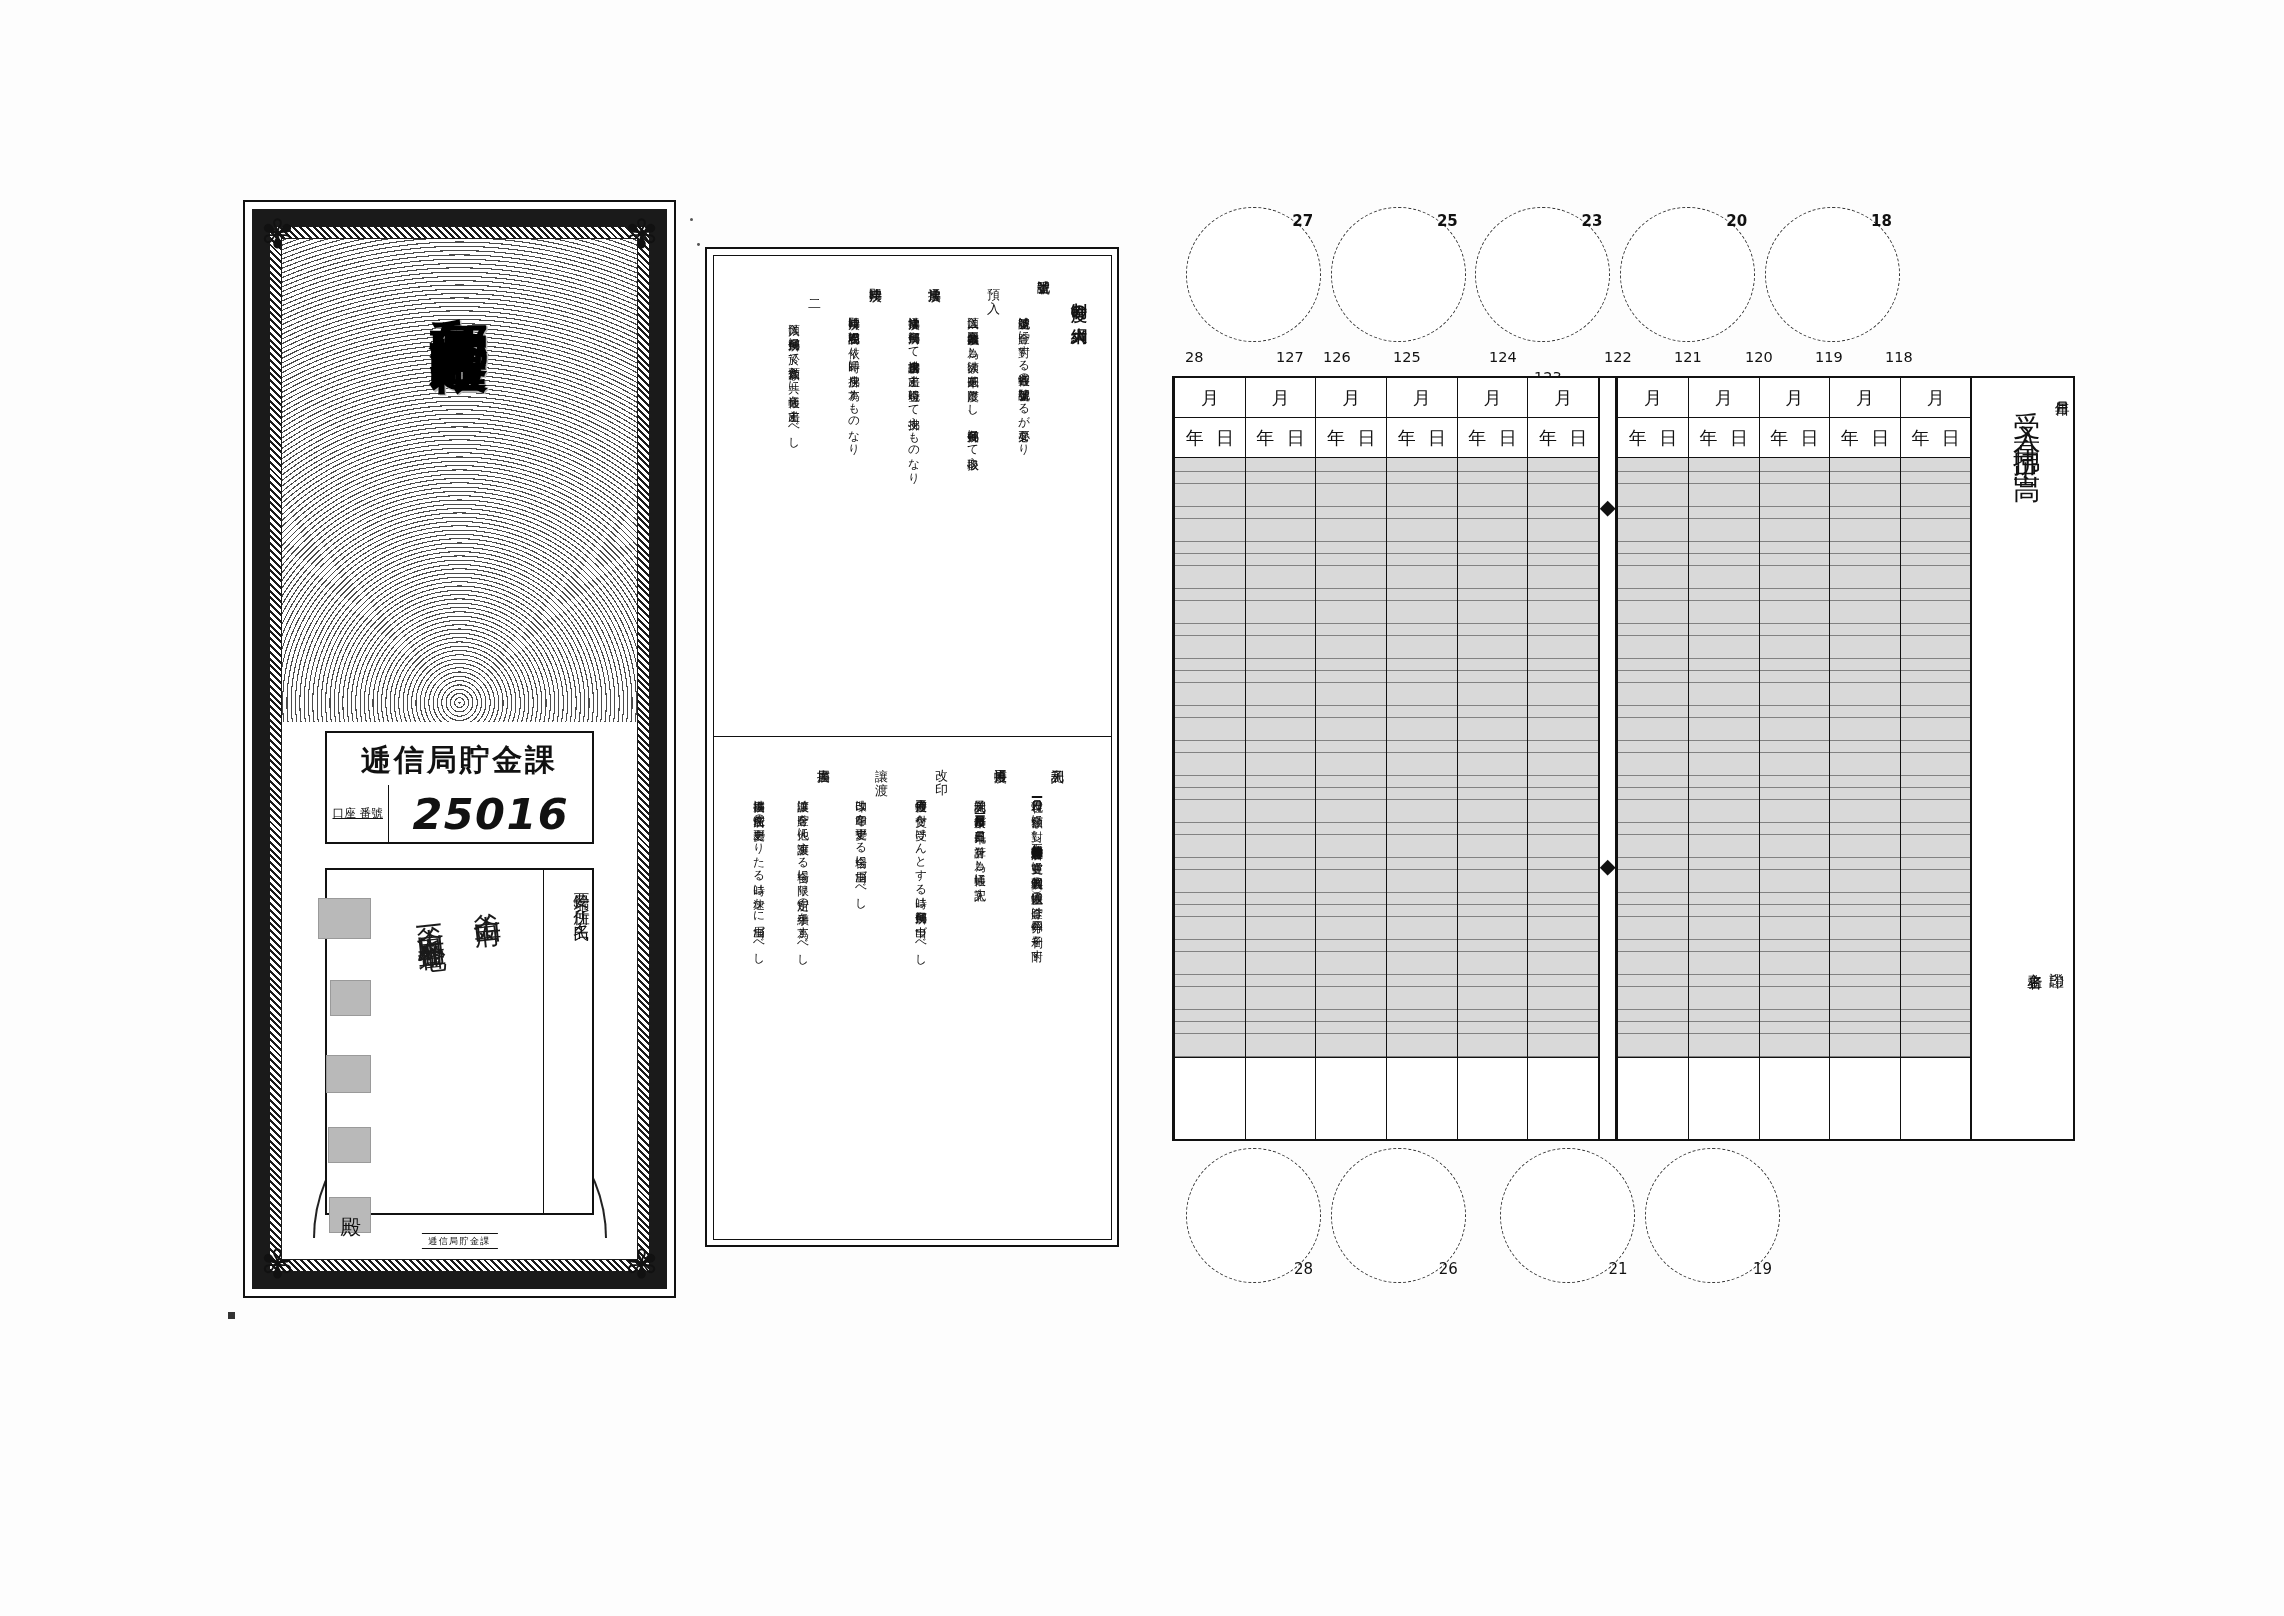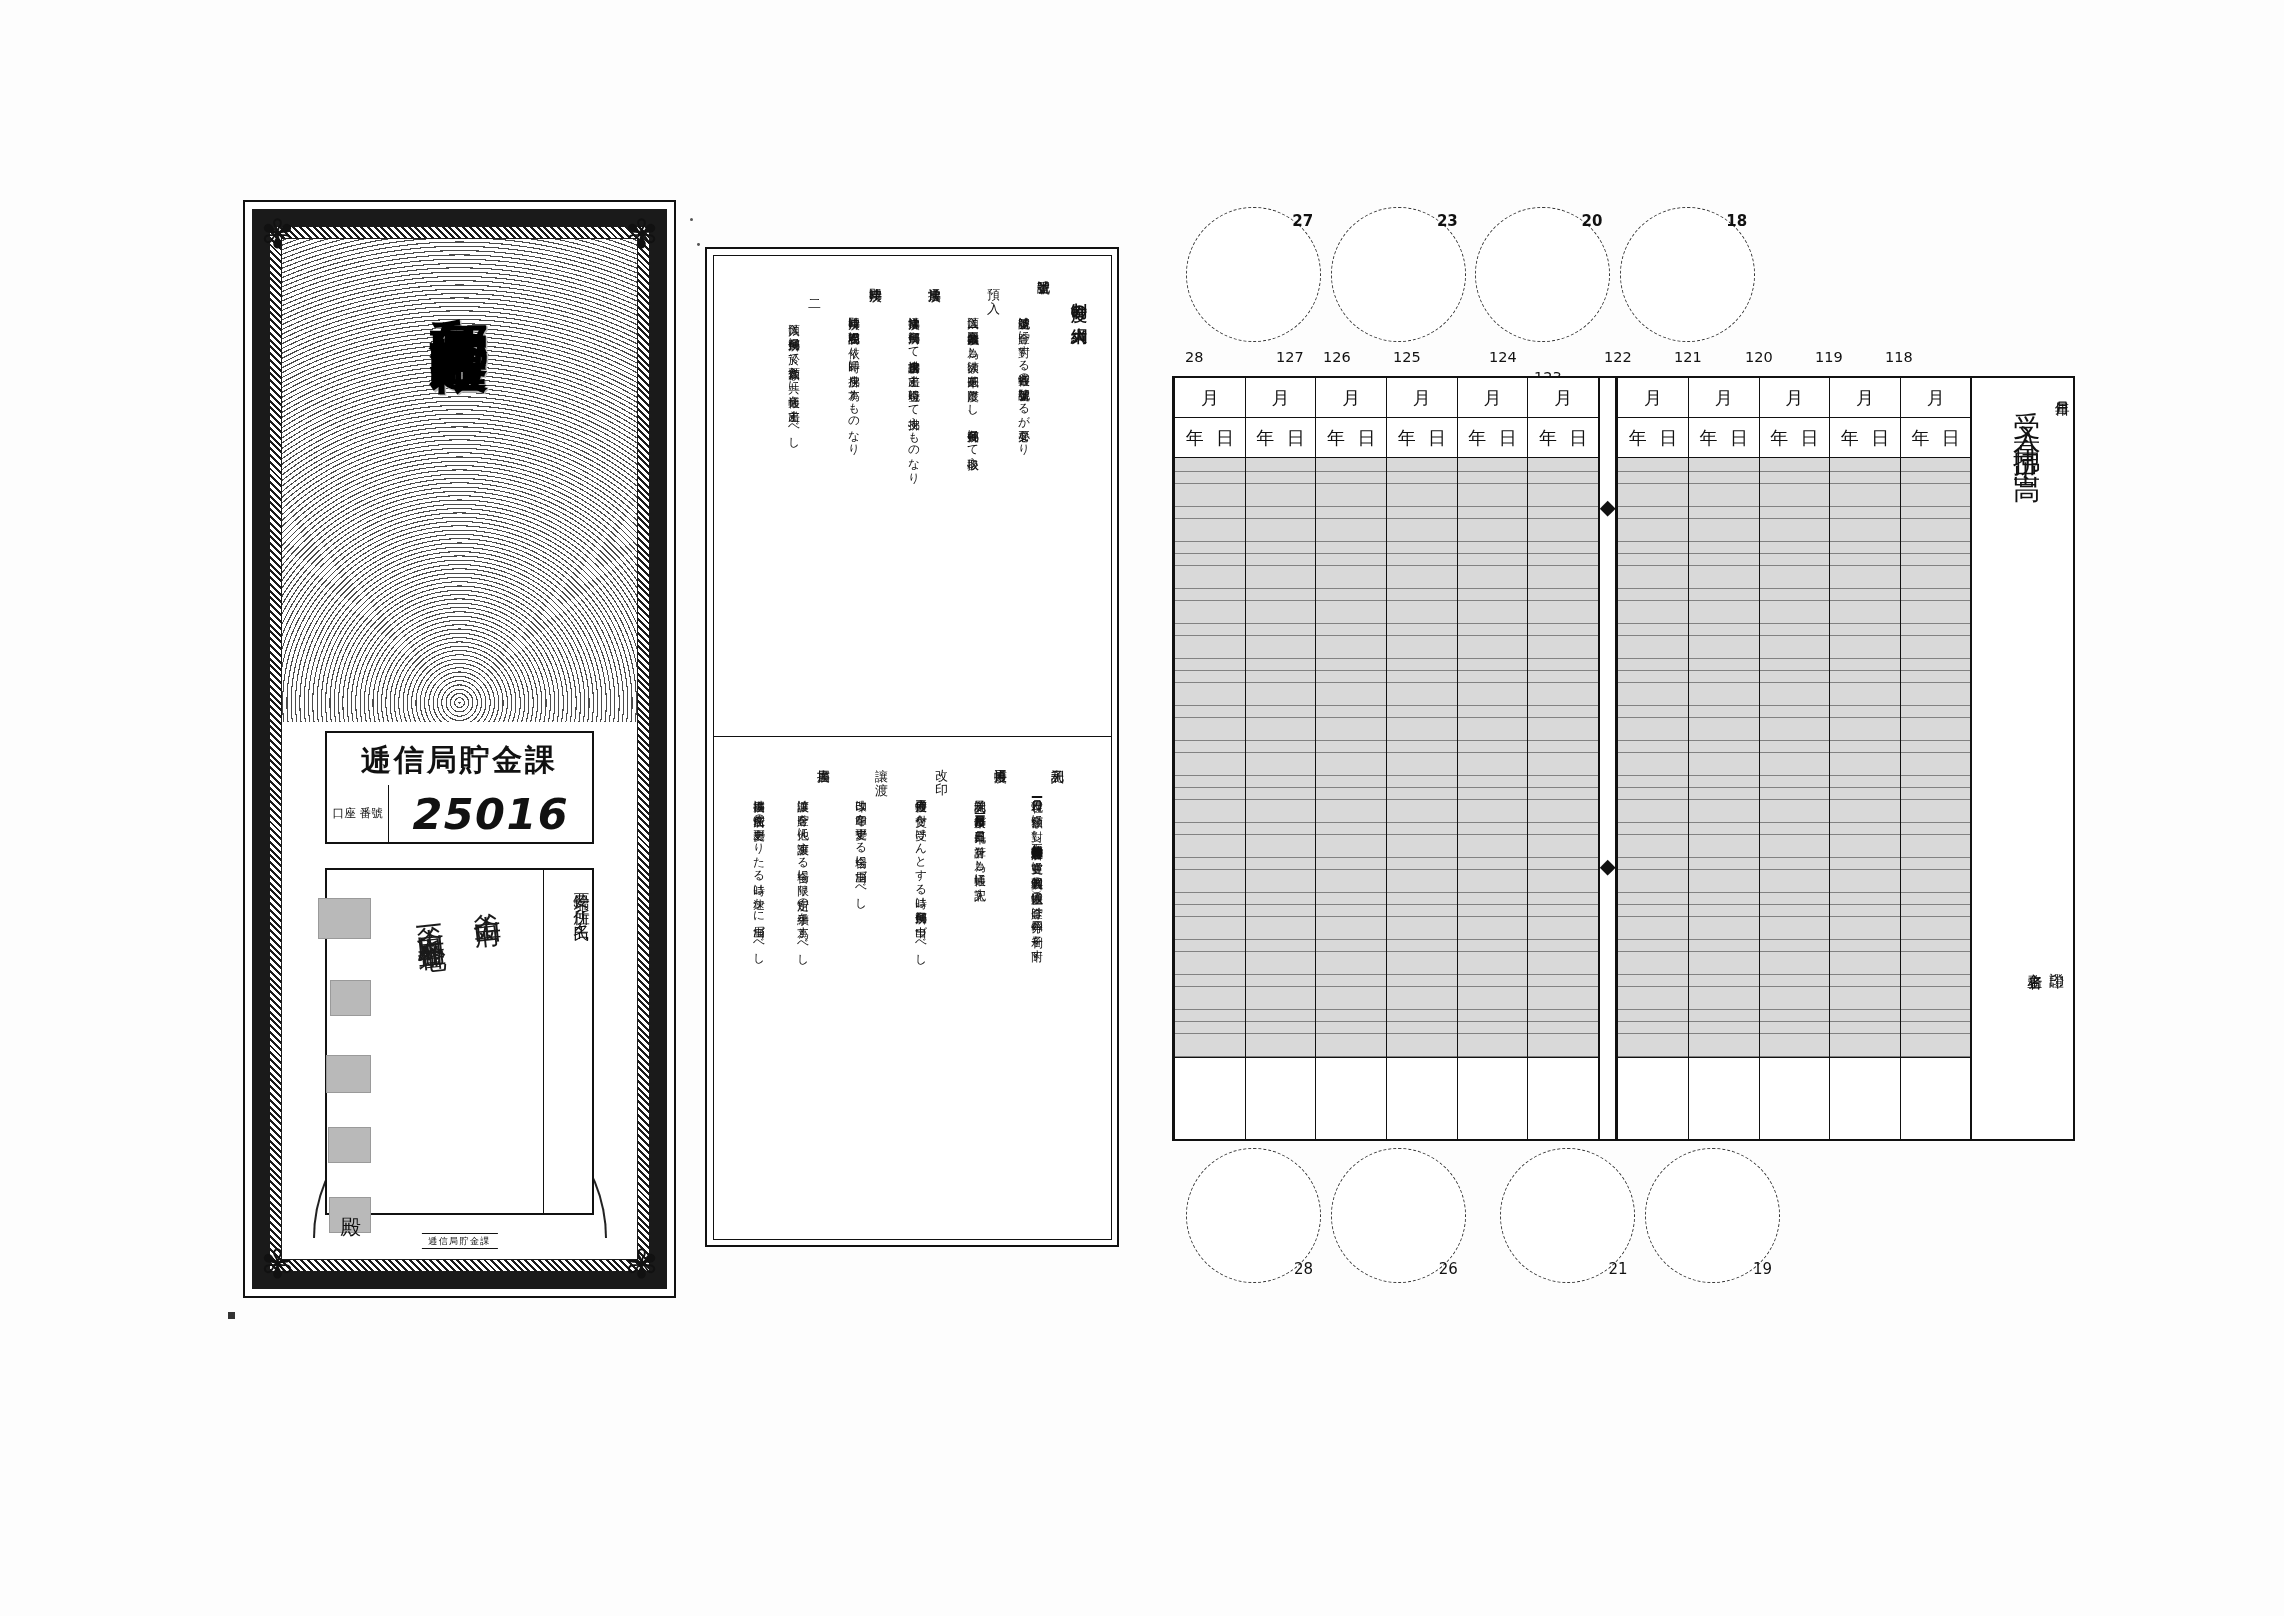--- a/index.html
+++ b/index.html
@@ -133,20 +133,21 @@
   }
   #acct-label {
     font-size: 11.7px;
     line-height: 1.05;
     padding: 0 5.5px;
     text-align: center;
     border-right: 1.4px solid #111;
     height: 100%;
     display: flex;
     align-items: center;
+    text-decoration: underline;
   }
   #acct-number {
     flex: 1;
     text-align: center;
     font-size: 43px;
     font-weight: bold;
     font-style: italic;
     letter-spacing: 1.4px;
   }
 
@@ -472,20 +473,23 @@
 
     <div class="rcol mid vtext" style="right:286px; top:510px;">書換屆</div>
     <div class="rcol vtext" style="right:308px; top:542px;">讓渡は貯金を他人に讓渡する場合に限り所定の手續を為すべし</div>
 
     <div class="rcol vtext" style="right:352px; top:542px;">書換屆は住所氏名の變更ありたる時は速かに屆出づべし</div>
   </div>
 
   <div id="perf-top" class="perf-row">
     <div class="perf">
       <span class="perf-num">27</span>
+    </div>
+    <div class="perf">
+      <span class="perf-num">25</span>
     </div>
     <div class="perf">
       <span class="perf-num">23</span>
     </div>
     <div class="perf">
       <span class="perf-num">20</span>
     </div>
     <div class="perf">
       <span class="perf-num">18</span>
     </div>

